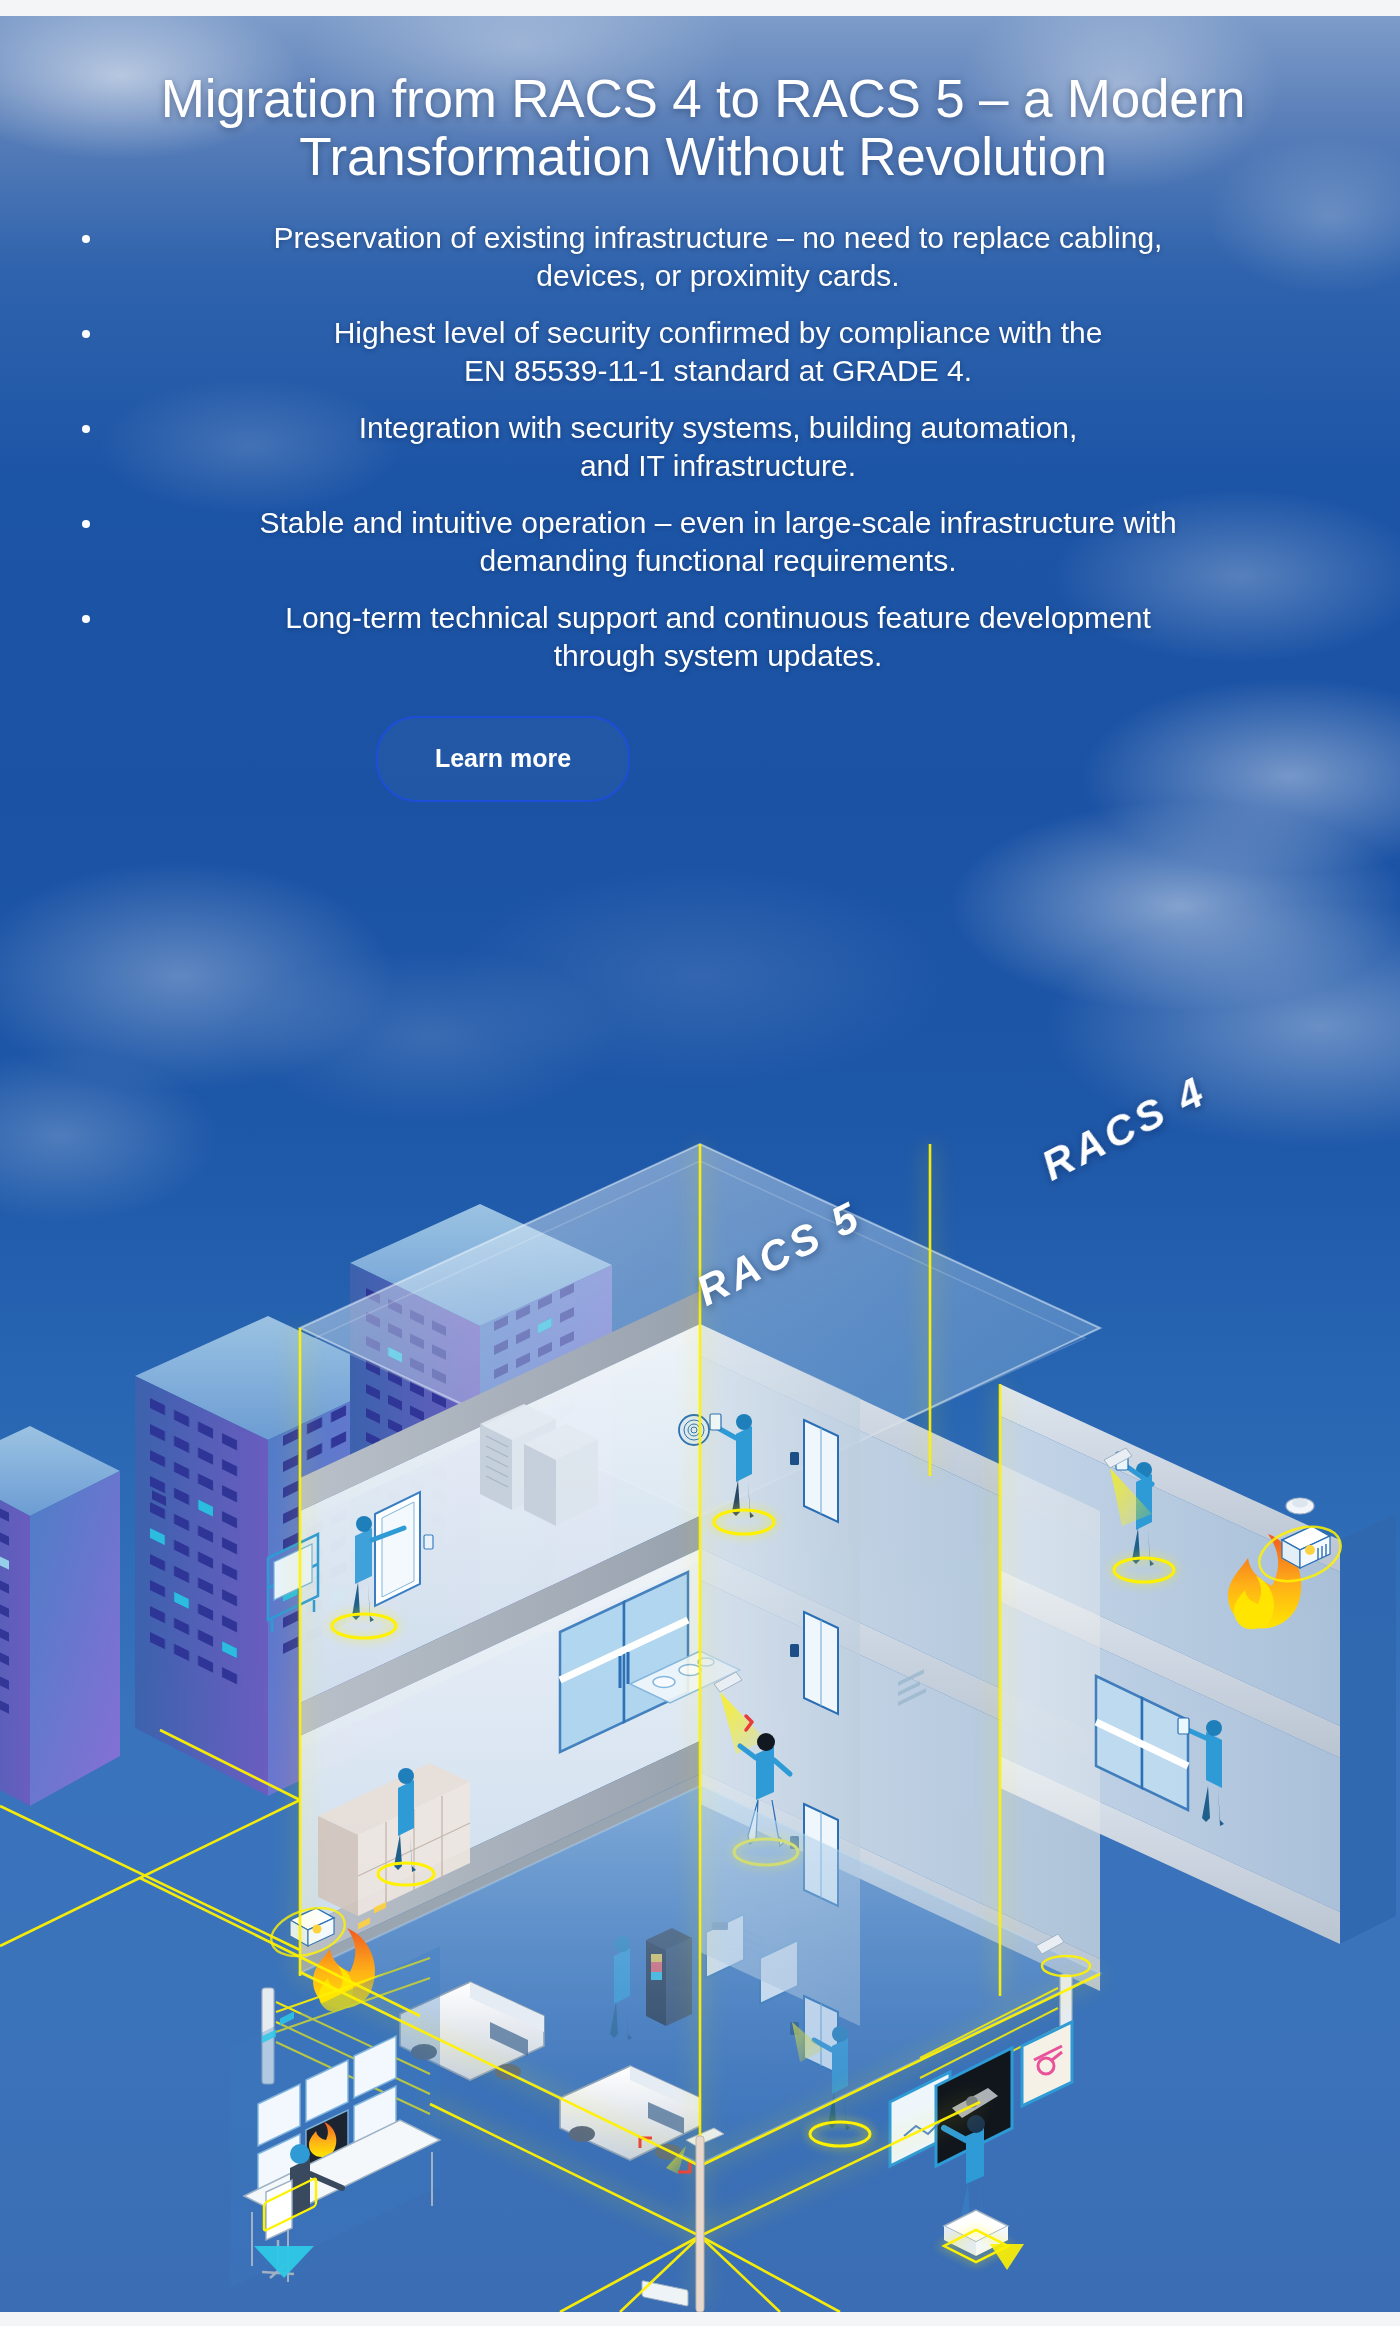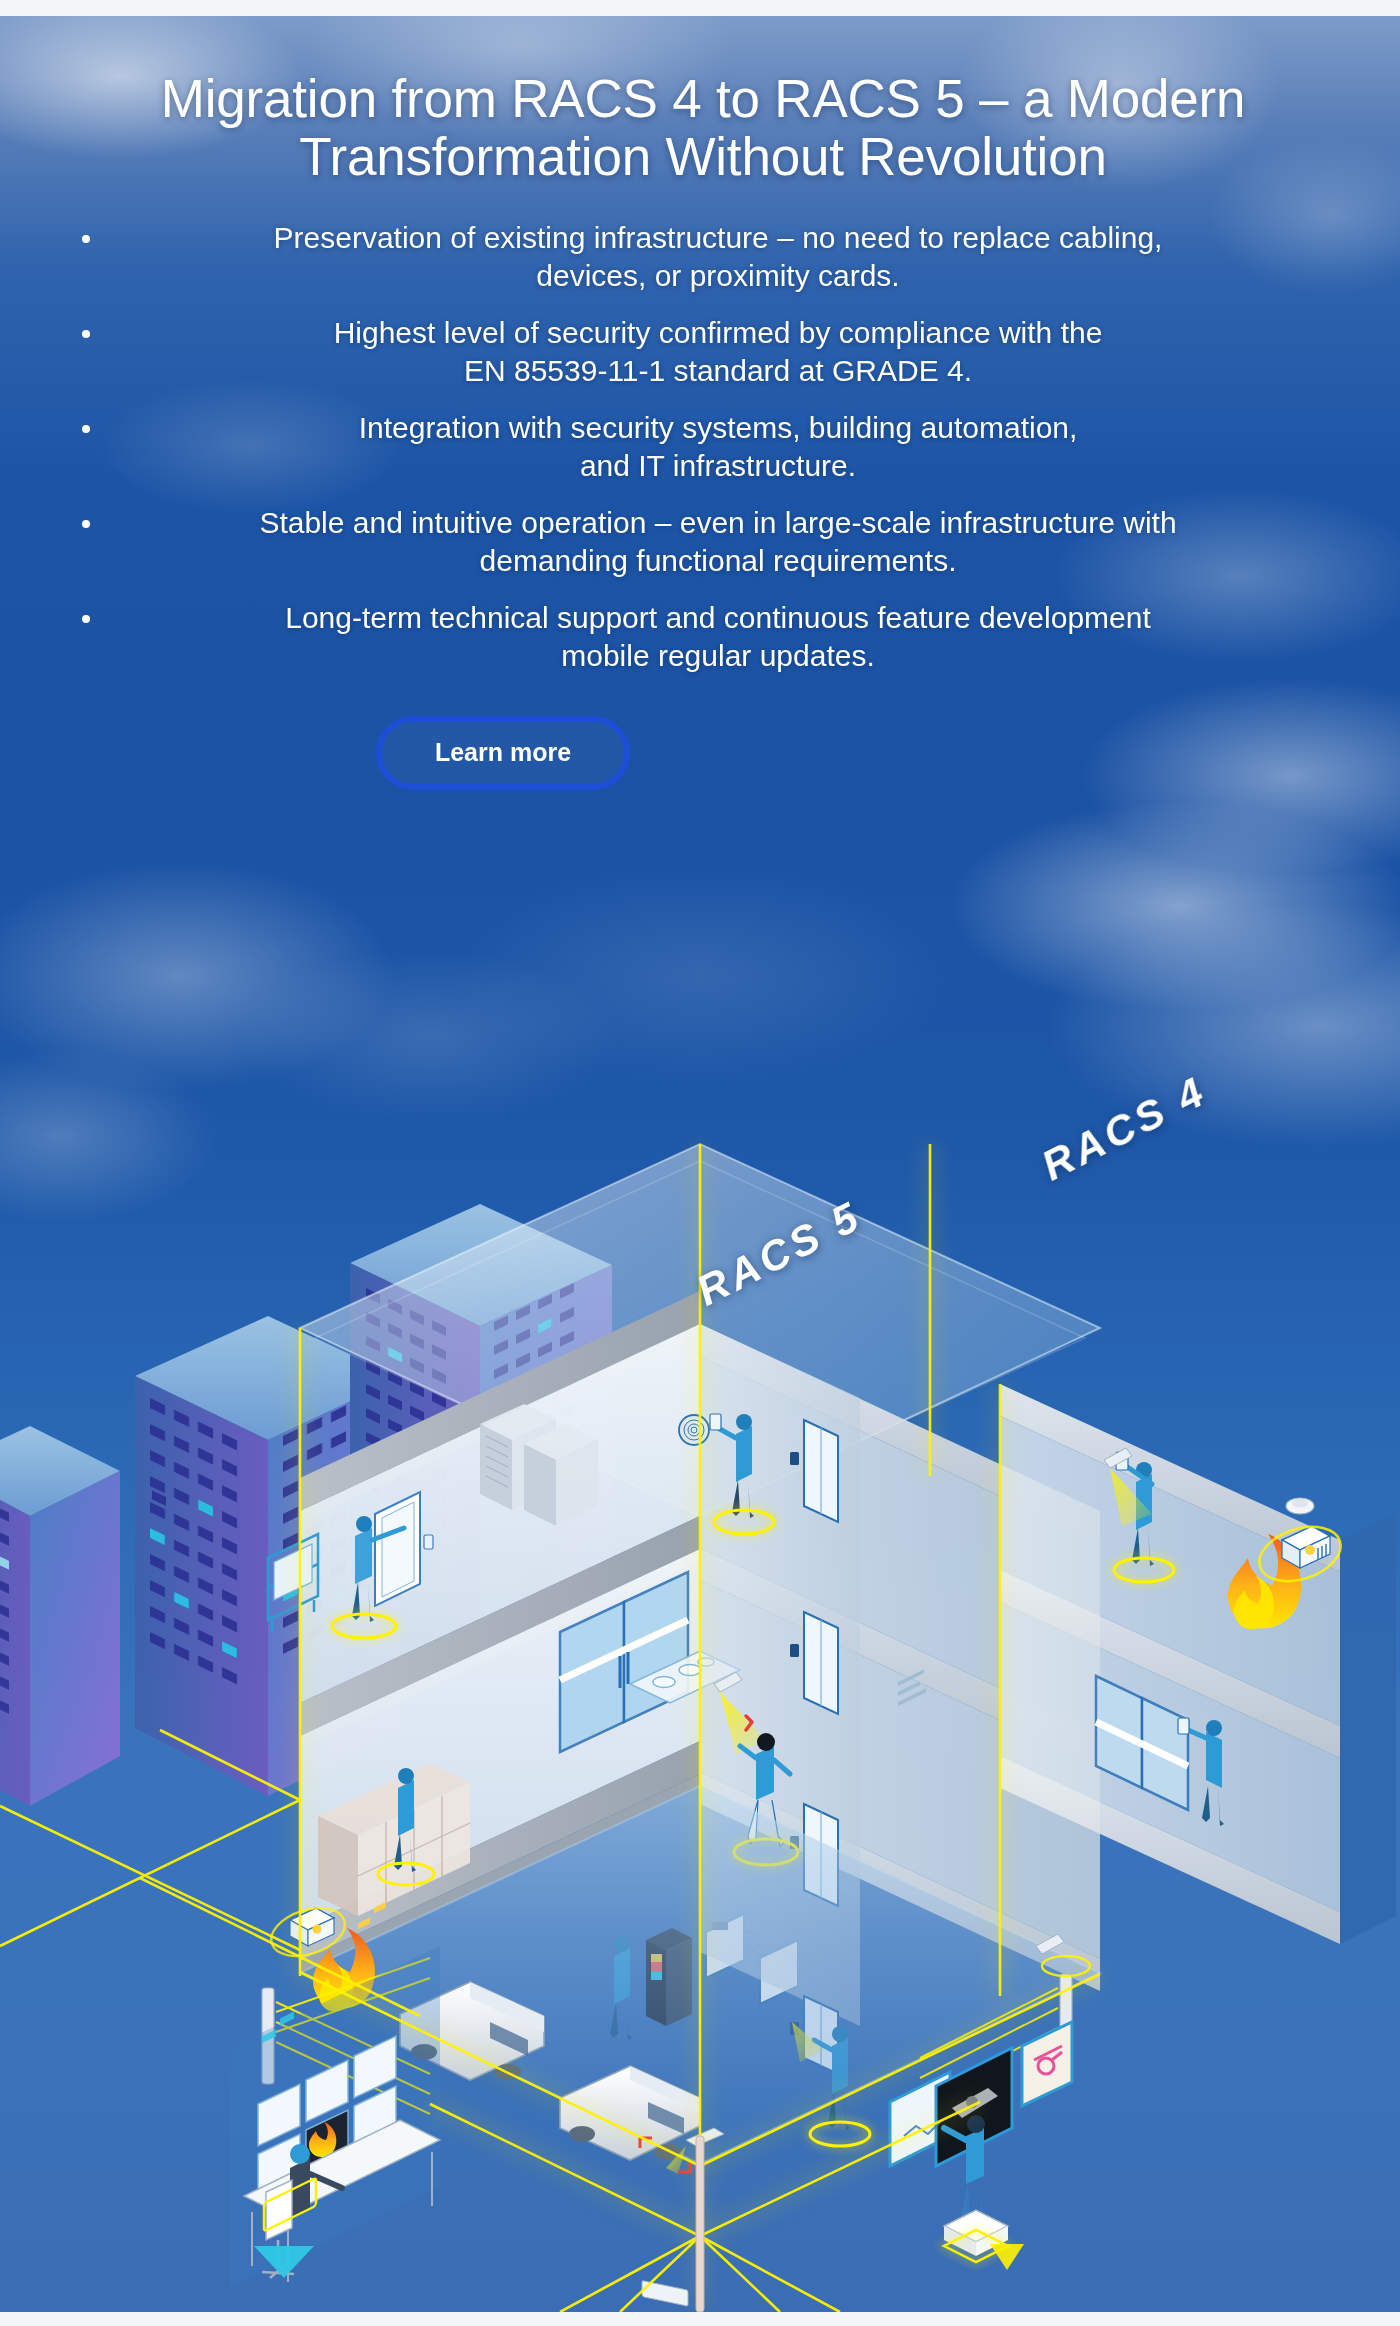--- a/index.html
+++ b/index.html
@@ -116,23 +116,23 @@
     margin-top: 40px;
     display: flex;
     justify-content: center;
     padding-right: 400px;
   }
   .cta {
     display: inline-flex;
     align-items: center;
     justify-content: center;
     min-width: 254px;
-    height: 74px;
+    height: 86px;
     padding: 0 36px;
-    border: 6px solid #1d4ed8;
+    border: 2px solid #1d4ed8;
     border-radius: 40px;
     color: #ffffff;
     font-size: 25px;
     font-weight: bold;
     background: rgba(255,255,255,0.03);
     cursor: pointer;
   }
 
   
   .scene {
@@ -961,21 +961,21 @@
     <ul class="bullets">
       <li>Preservation of existing infrastructure – no need to replace cabling,
 devices, or proximity cards.</li>
       <li>Highest level of security confirmed by compliance with the
 EN 85539-11-1 standard at GRADE 4.</li>
       <li>Integration with security systems, building automation,
 and IT infrastructure.</li>
       <li>Stable and intuitive operation – even in large-scale infrastructure with
 demanding functional requirements.</li>
       <li>Long-term technical support and continuous feature development
-mobile regular updates.</li>
+through system updates.</li>
     </ul>
 
     <div class="cta-wrap">
       <a class="cta">Learn more</a>
     </div>
 
   </div>
 
   <div class="edge-strip bottom"></div>
 

